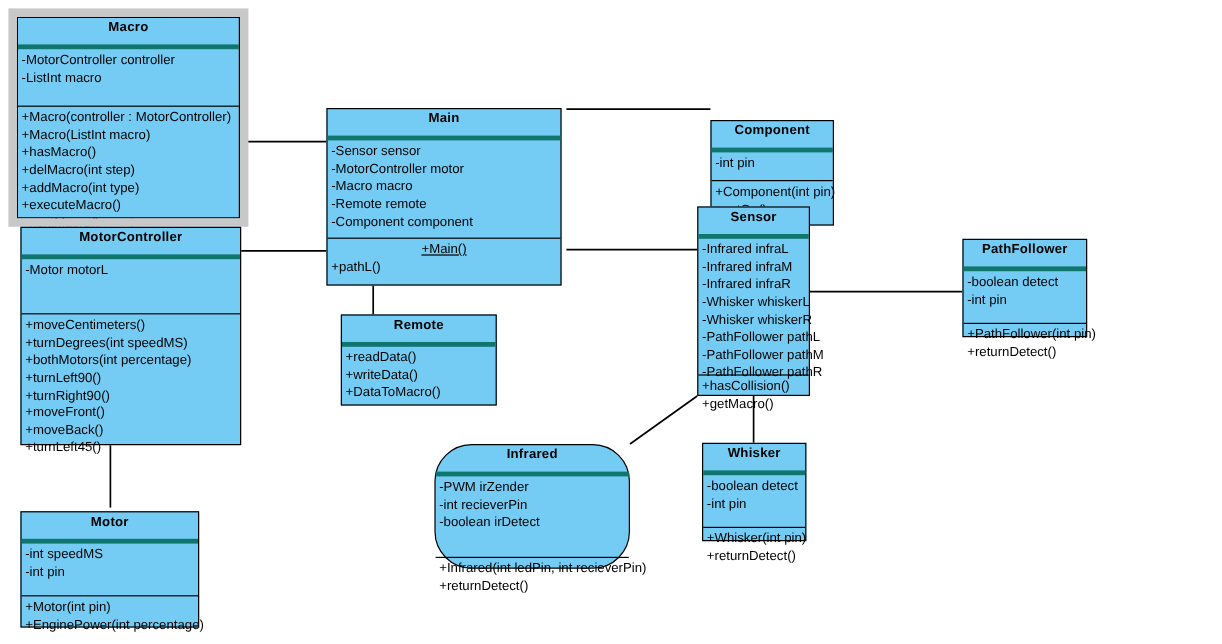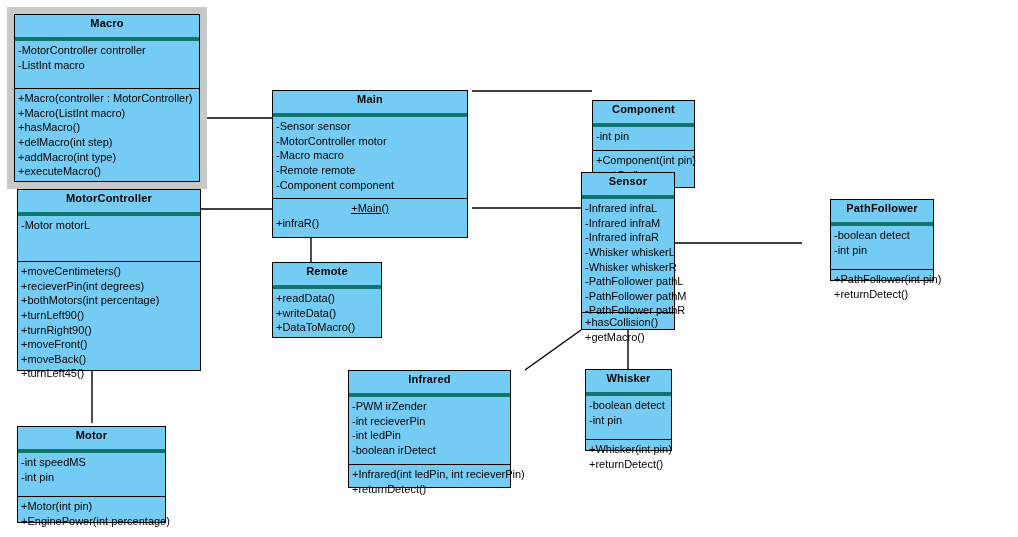--- a/index.html
+++ b/index.html
@@ -101,21 +101,21 @@
           <div class="cls-row">+removeAllMacros()</div>
         </div>
       </div>
       <div class="uml-class" style="left: 17px; top: 189px; width: 184px; height: 182px;">
         <div class="cls-title">MotorController</div>
         <div class="cls-section attrs" style="height: 40px;">
           <div class="cls-row">-Motor motorL</div>
         </div>
         <div class="cls-section methods">
           <div class="cls-row">+moveCentimeters()</div>
-          <div class="cls-row">+recieverPin(int degrees)</div>
+          <div class="cls-row">+turnDegrees(int speedMS)</div>
           <div class="cls-row">+bothMotors(int percentage)</div>
           <div class="cls-row">+turnLeft90()</div>
           <div class="cls-row">+turnRight90()</div>
           <div class="cls-row">+moveFront()</div>
           <div class="cls-row">+moveBack()</div>
           <div class="cls-row">+turnLeft45()</div>
         </div>
       </div>
       <div class="uml-class" style="left: 17px; top: 426px; width: 149px; height: 97px;">
         <div class="cls-title">Motor</div>
@@ -132,24 +132,24 @@
         <div class="cls-title">Main</div>
         <div class="cls-section attrs" style="height: 76px;">
           <div class="cls-row">-Sensor sensor</div>
           <div class="cls-row">-MotorController motor</div>
           <div class="cls-row">-Macro macro</div>
           <div class="cls-row">-Remote remote</div>
           <div class="cls-row">-Component component</div>
         </div>
         <div class="cls-section methods">
           <div class="cls-row static">+Main()</div>
-          <div class="cls-row">+infraR()</div>
-        </div>
-      </div>
-      <div class="uml-class" style="left: 272px; top: 262px; width: 110px; height: 76px;">
+          <div class="cls-row">+pathL()</div>
+        </div>
+      </div>
+      <div class="uml-class" style="left: 284px; top: 262px; width: 130px; height: 76px;">
         <div class="cls-title">Remote</div>
         <div class="cls-section methods">
           <div class="cls-row">+readData()</div>
           <div class="cls-row">+writeData()</div>
           <div class="cls-row">+DataToMacro()</div>
         </div>
       </div>
       <div class="uml-class" style="left: 592px; top: 64px; width: 103px; height: 88px; margin-top: 36px;">
         <div class="cls-title">Component</div>
         <div class="cls-section attrs" style="height: 18px;">
@@ -172,37 +172,36 @@
           <div class="cls-row">-Whisker whiskerR</div>
           <div class="cls-row">-PathFollower pathL</div>
           <div class="cls-row">-PathFollower pathM</div>
           <div class="cls-row">-PathFollower pathR</div>
         </div>
         <div class="cls-section methods">
           <div class="cls-row">+hasCollision()</div>
           <div class="cls-row">+getMacro()</div>
         </div>
       </div>
-      <div class="uml-class" style="left: 802px; top: 199px; width: 104px; height: 82px; margin-left: 28px;">
+      <div class="uml-class" style="left: 802px; top: 199px; width: 104px; height: 82px;">
         <div class="cls-title">PathFollower</div>
         <div class="cls-section attrs" style="height: 38px;">
           <div class="cls-row">-boolean detect</div>
           <div class="cls-row">-int pin</div>
         </div>
         <div class="cls-section methods">
           <div class="cls-row">+PathFollower(int pin)</div>
           <div class="cls-row">+returnDetect()</div>
         </div>
       </div>
-      <div class="uml-class" style="left: 348px; top: 370px; width: 163px; height: 118px;">
+      <div class="uml-class" style="left: 362px; top: 370px; width: 163px; height: 104px; border-radius: 31px;">
         <div class="cls-title">Infrared</div>
         <div class="cls-section attrs" style="height: 62px;">
           <div class="cls-row">-PWM irZender</div>
           <div class="cls-row">-int recieverPin</div>
-          <div class="cls-row">-int ledPin</div>
           <div class="cls-row">-boolean irDetect</div>
         </div>
         <div class="cls-section methods">
           <div class="cls-row">+Infrared(int ledPin, int recieverPin)</div>
           <div class="cls-row">+returnDetect()</div>
         </div>
       </div>
       <div class="uml-class" style="left: 585px; top: 369px; width: 87px; height: 82px;">
         <div class="cls-title">Whisker</div>
         <div class="cls-section attrs" style="height: 38px;">

